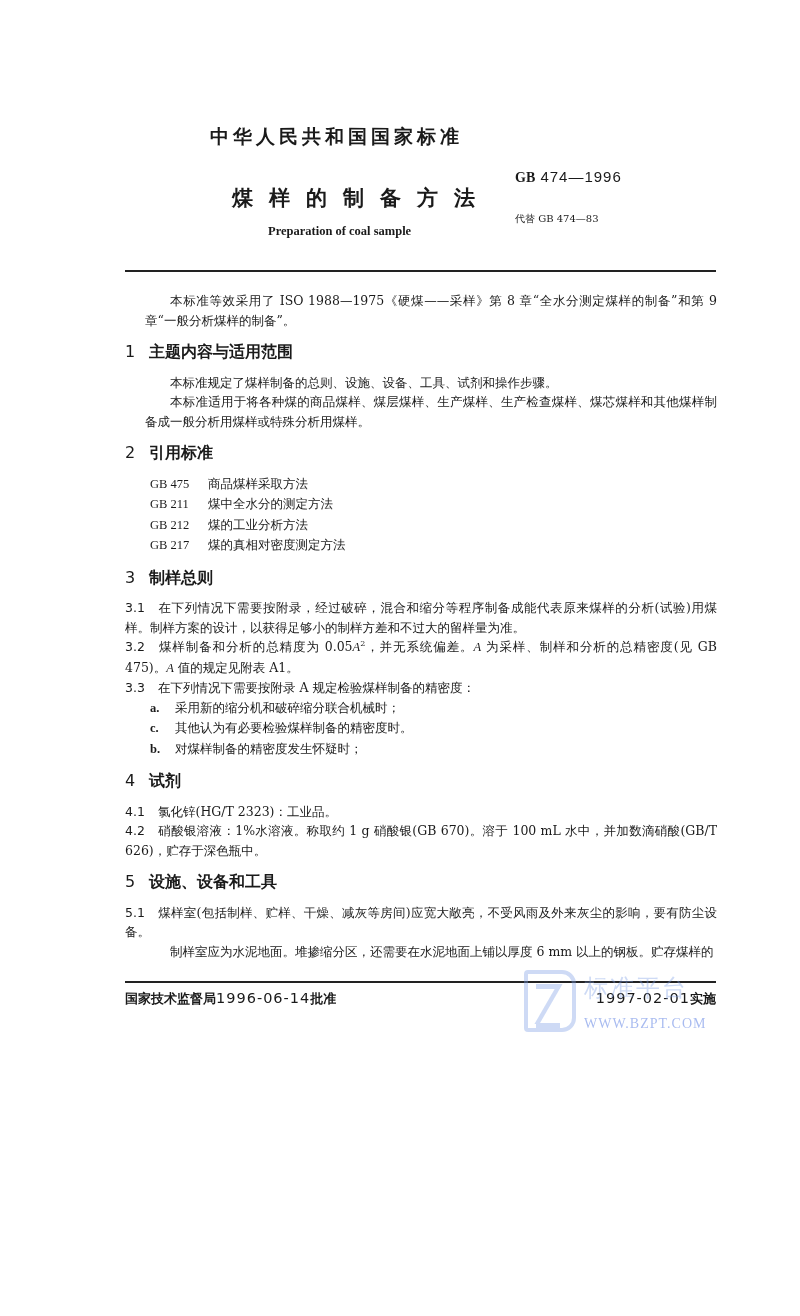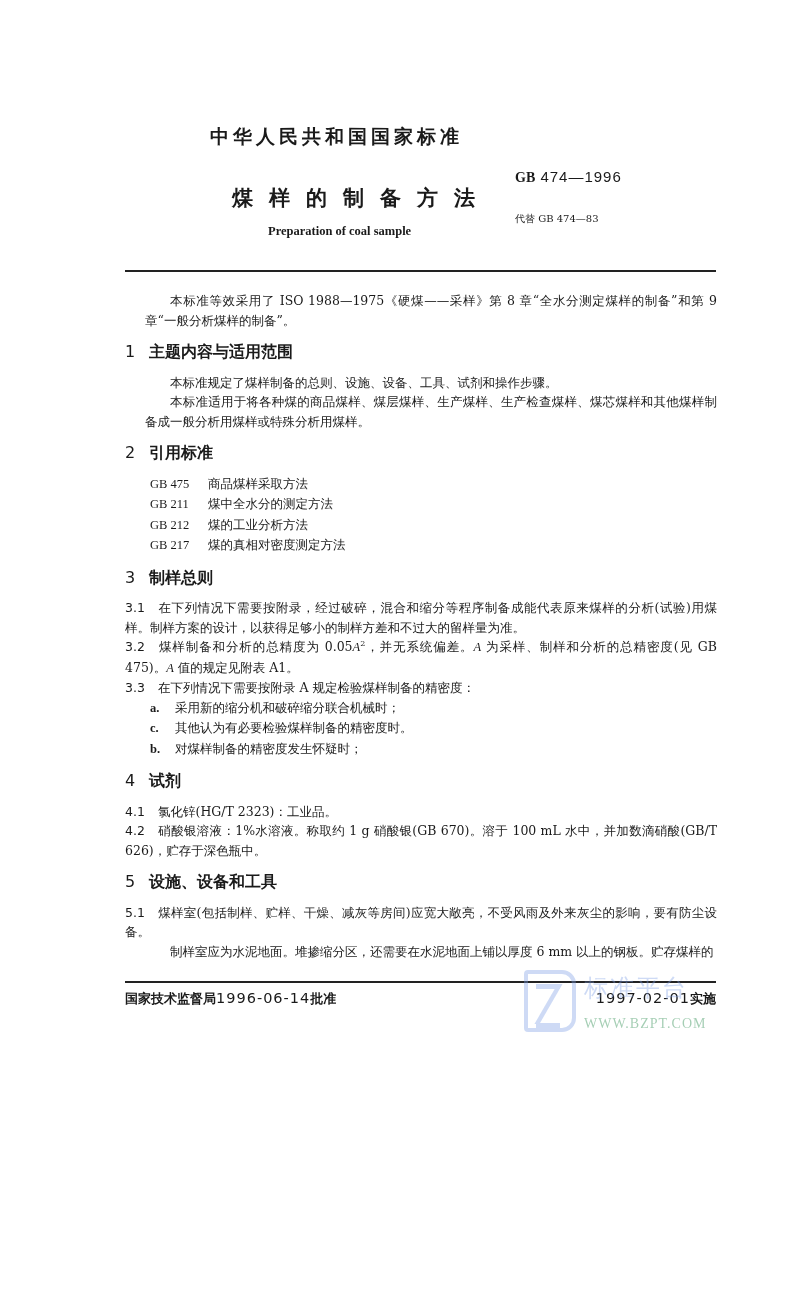--- a/index.html
+++ b/index.html
@@ -175,21 +175,21 @@
       left: 60px; top: 2px;
       color: #7fa0e6;
       font-family: "DejaVu Serif", serif;
       font-size: 24px;
       letter-spacing: 2px;
       white-space: nowrap;
     }
     .wm-url {
       position: absolute;
       left: 60px; top: 46px;
-      color: #15803d;
+      color: #1d4ed8;
       font-family: "Liberation Serif", serif;
       font-size: 14px;
       letter-spacing: 1px;
       white-space: nowrap;
     }
   </style>
 </head>
 <body>
 
 <div class="page">

